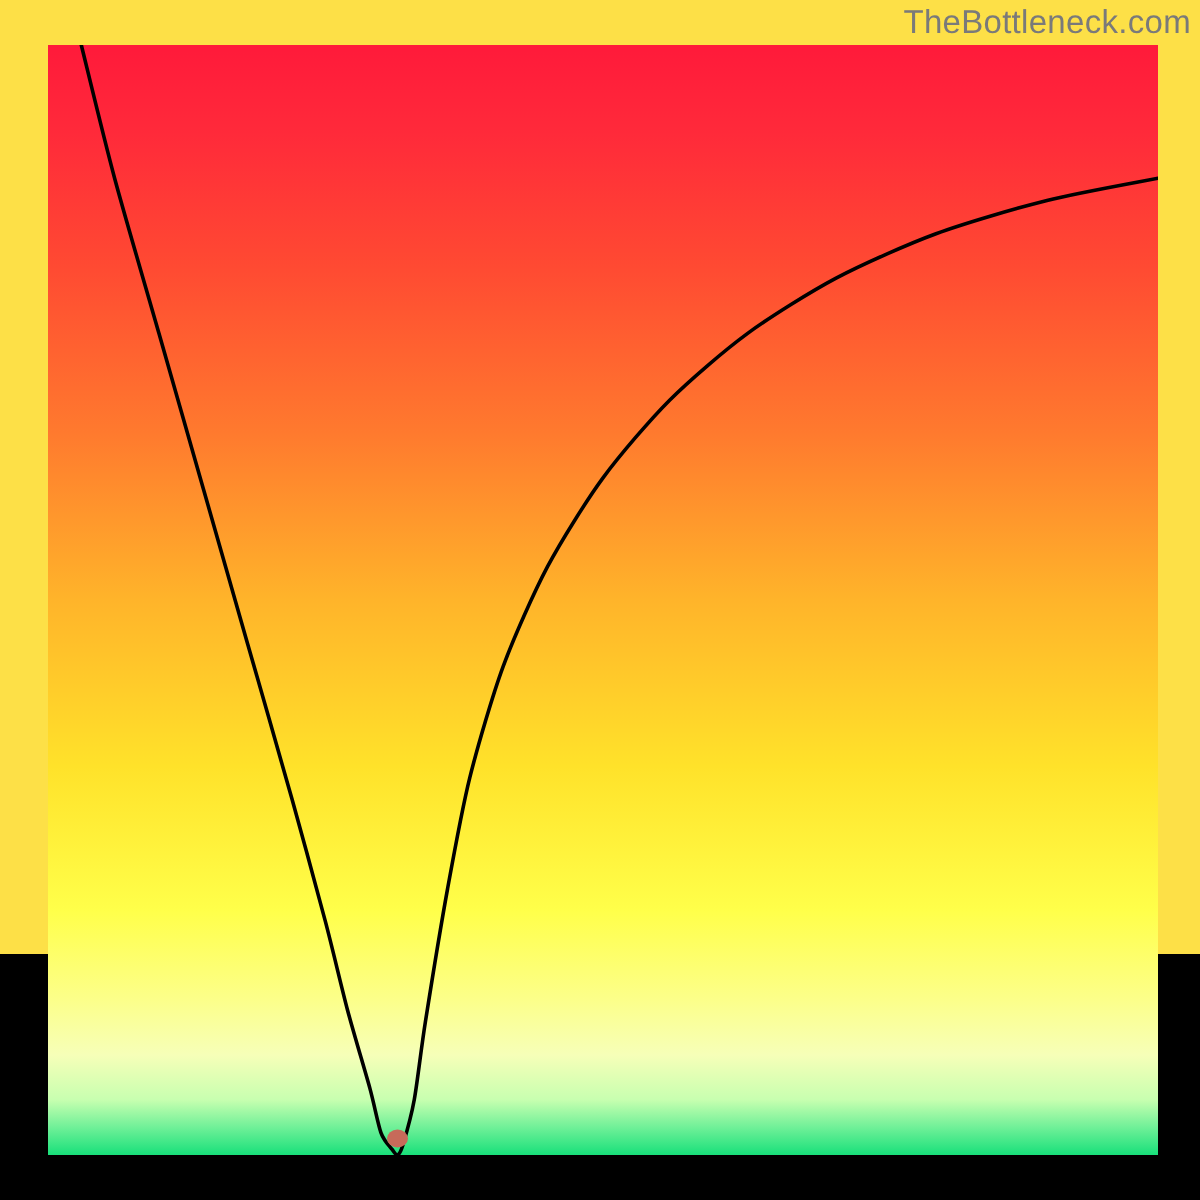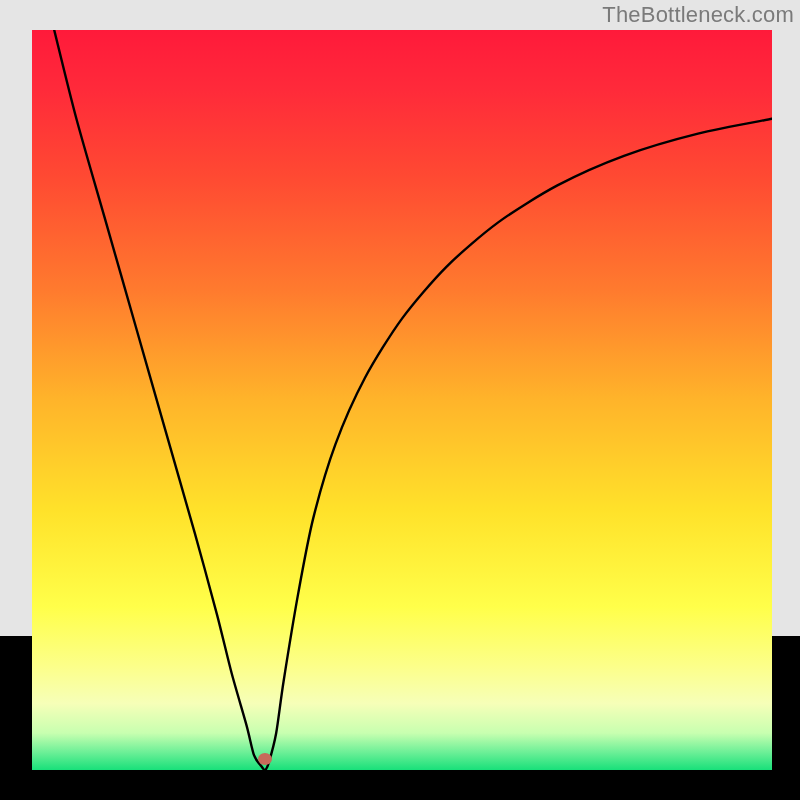--- a/index.html
+++ b/index.html
@@ -7,21 +7,21 @@
     padding: 0;
     width: 800px;
     height: 800px;
     background: #000;
     font-family: Arial, Helvetica, sans-serif;
   }
   .frame {
     position: relative;
     width: 800px;
     height: 636px;
-    background: #e5e5e5;
+    background: #fde047;
   }
   .watermark {
     position: absolute;
     top: 2px;
     right: 6px;
     color: #7a7a7a;
     font-size: 22px;
     font-weight: 500;
     letter-spacing: 0.2px;
     z-index: 10;

